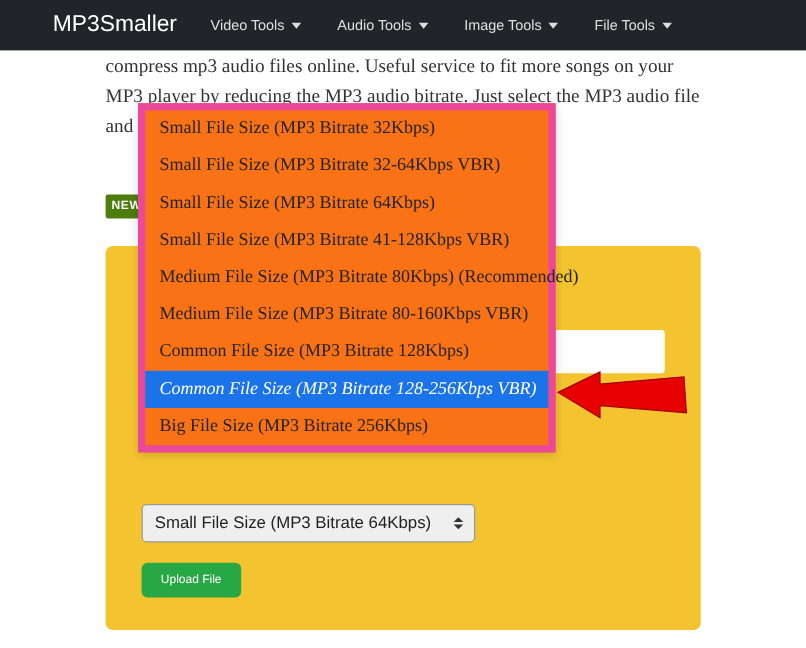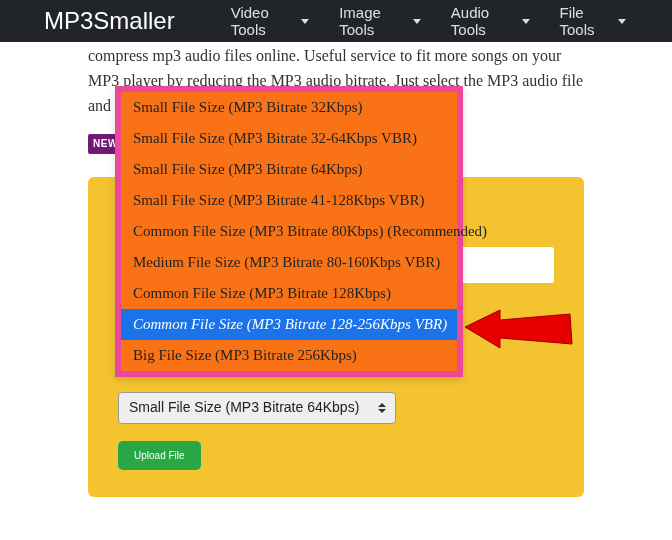--- a/index.html
+++ b/index.html
@@ -14,27 +14,27 @@
   .navbar {
     background: #212529;
     height: 42px;
     display: flex;
     align-items: center;
     padding: 0 16px;
     font-family: -apple-system, BlinkMacSystemFont, 'Segoe UI', Arial, sans-serif;
   }
   .brand {
     color: #fff;
-    font-size: 24px;
-    margin-right: 56px;
+    font-size: 19px;
+    margin-right: 28px;
     margin-left: 28px;
   }
   .nav-item {
     color: rgba(255,255,255,0.85);
-    font-size: 15px;
+    font-size: 12px;
     margin-right: 30px;
     display: flex;
     align-items: center;
     cursor: pointer;
   }
   .caret {
     margin-left: 6px;
     width: 0; height: 0;
     border-left: 4px solid transparent;
     border-right: 4px solid transparent;
@@ -43,29 +43,29 @@
   .content {
     padding: 0 88px 20px 88px;
     color: #333;
     font-size: 16px;
     line-height: 1.55;
     position: relative;
   }
   .desc { margin-top: 2px; }
   .badge {
     display: inline-block;
-    background: #701a75;
+    background: #4d7c0f;
     color: #fff;
     font-size: 10px;
     font-weight: bold;
     padding: 2px 5px;
     border-radius: 2px;
     font-family: Arial, sans-serif;
     letter-spacing: 0.5px;
-    margin-top: 16px;
+    margin-top: 44px;
   }
   .panel {
     background: #f4c430;
     border-radius: 6px;
     margin-top: 22px;
     padding: 20px 30px 28px 30px;
     position: relative;
     height: 320px;
   }
   .file-line {
@@ -175,25 +175,25 @@
 </head>
 <body>
 
 <div class="navbar">
   <div class="brand">MP3Smaller</div>
   <div class="nav-item">
       <span>Video Tools</span>
       <span class="caret"></span>
     </div>
   <div class="nav-item">
+      <span>Audio Tools</span>
+      <span class="caret"></span>
+    </div>
+  <div class="nav-item">
       <span>Image Tools</span>
-      <span class="caret"></span>
-    </div>
-  <div class="nav-item">
-      <span>Audio Tools</span>
       <span class="caret"></span>
     </div>
   <div class="nav-item">
       <span>File Tools</span>
       <span class="caret"></span>
     </div>
 </div>
 
 <div class="content">
   <p class="desc">compress mp3 audio files online. Useful service to fit more songs on your MP3 player by reducing the MP3 audio bitrate. Just select the MP3 audio file and</p>
@@ -209,21 +209,21 @@
   </div>
 </div>
 
 <div class="hr-line-under"></div>
 
 <div class="dropdown" id="dd">
     <div class="dd-item">Small File Size (MP3 Bitrate 32Kbps)</div>
     <div class="dd-item">Small File Size (MP3 Bitrate 32-64Kbps VBR)</div>
     <div class="dd-item">Small File Size (MP3 Bitrate 64Kbps)</div>
     <div class="dd-item">Small File Size (MP3 Bitrate 41-128Kbps VBR)</div>
-    <div class="dd-item">Common File Size (MP3 Bitrate 80Kbps) (Recommended)</div>
+    <div class="dd-item">Medium File Size (MP3 Bitrate 80Kbps) (Recommended)</div>
     <div class="dd-item">Medium File Size (MP3 Bitrate 80-160Kbps VBR)</div>
     <div class="dd-item">Common File Size (MP3 Bitrate 128Kbps)</div>
     <div class="dd-item sel">Common File Size (MP3 Bitrate 128-256Kbps VBR)</div>
     <div class="dd-item">Big File Size (MP3 Bitrate 256Kbps)</div>
   </div>
 
 <div class="arrow-annot">
   <svg width="120" height="60">
     <polygon points="5,25 40,8 40,18 110,12 112,42 40,36 40,46" fill="#e60000" stroke="#a00000" stroke-width="1"></polygon>
   </svg>

